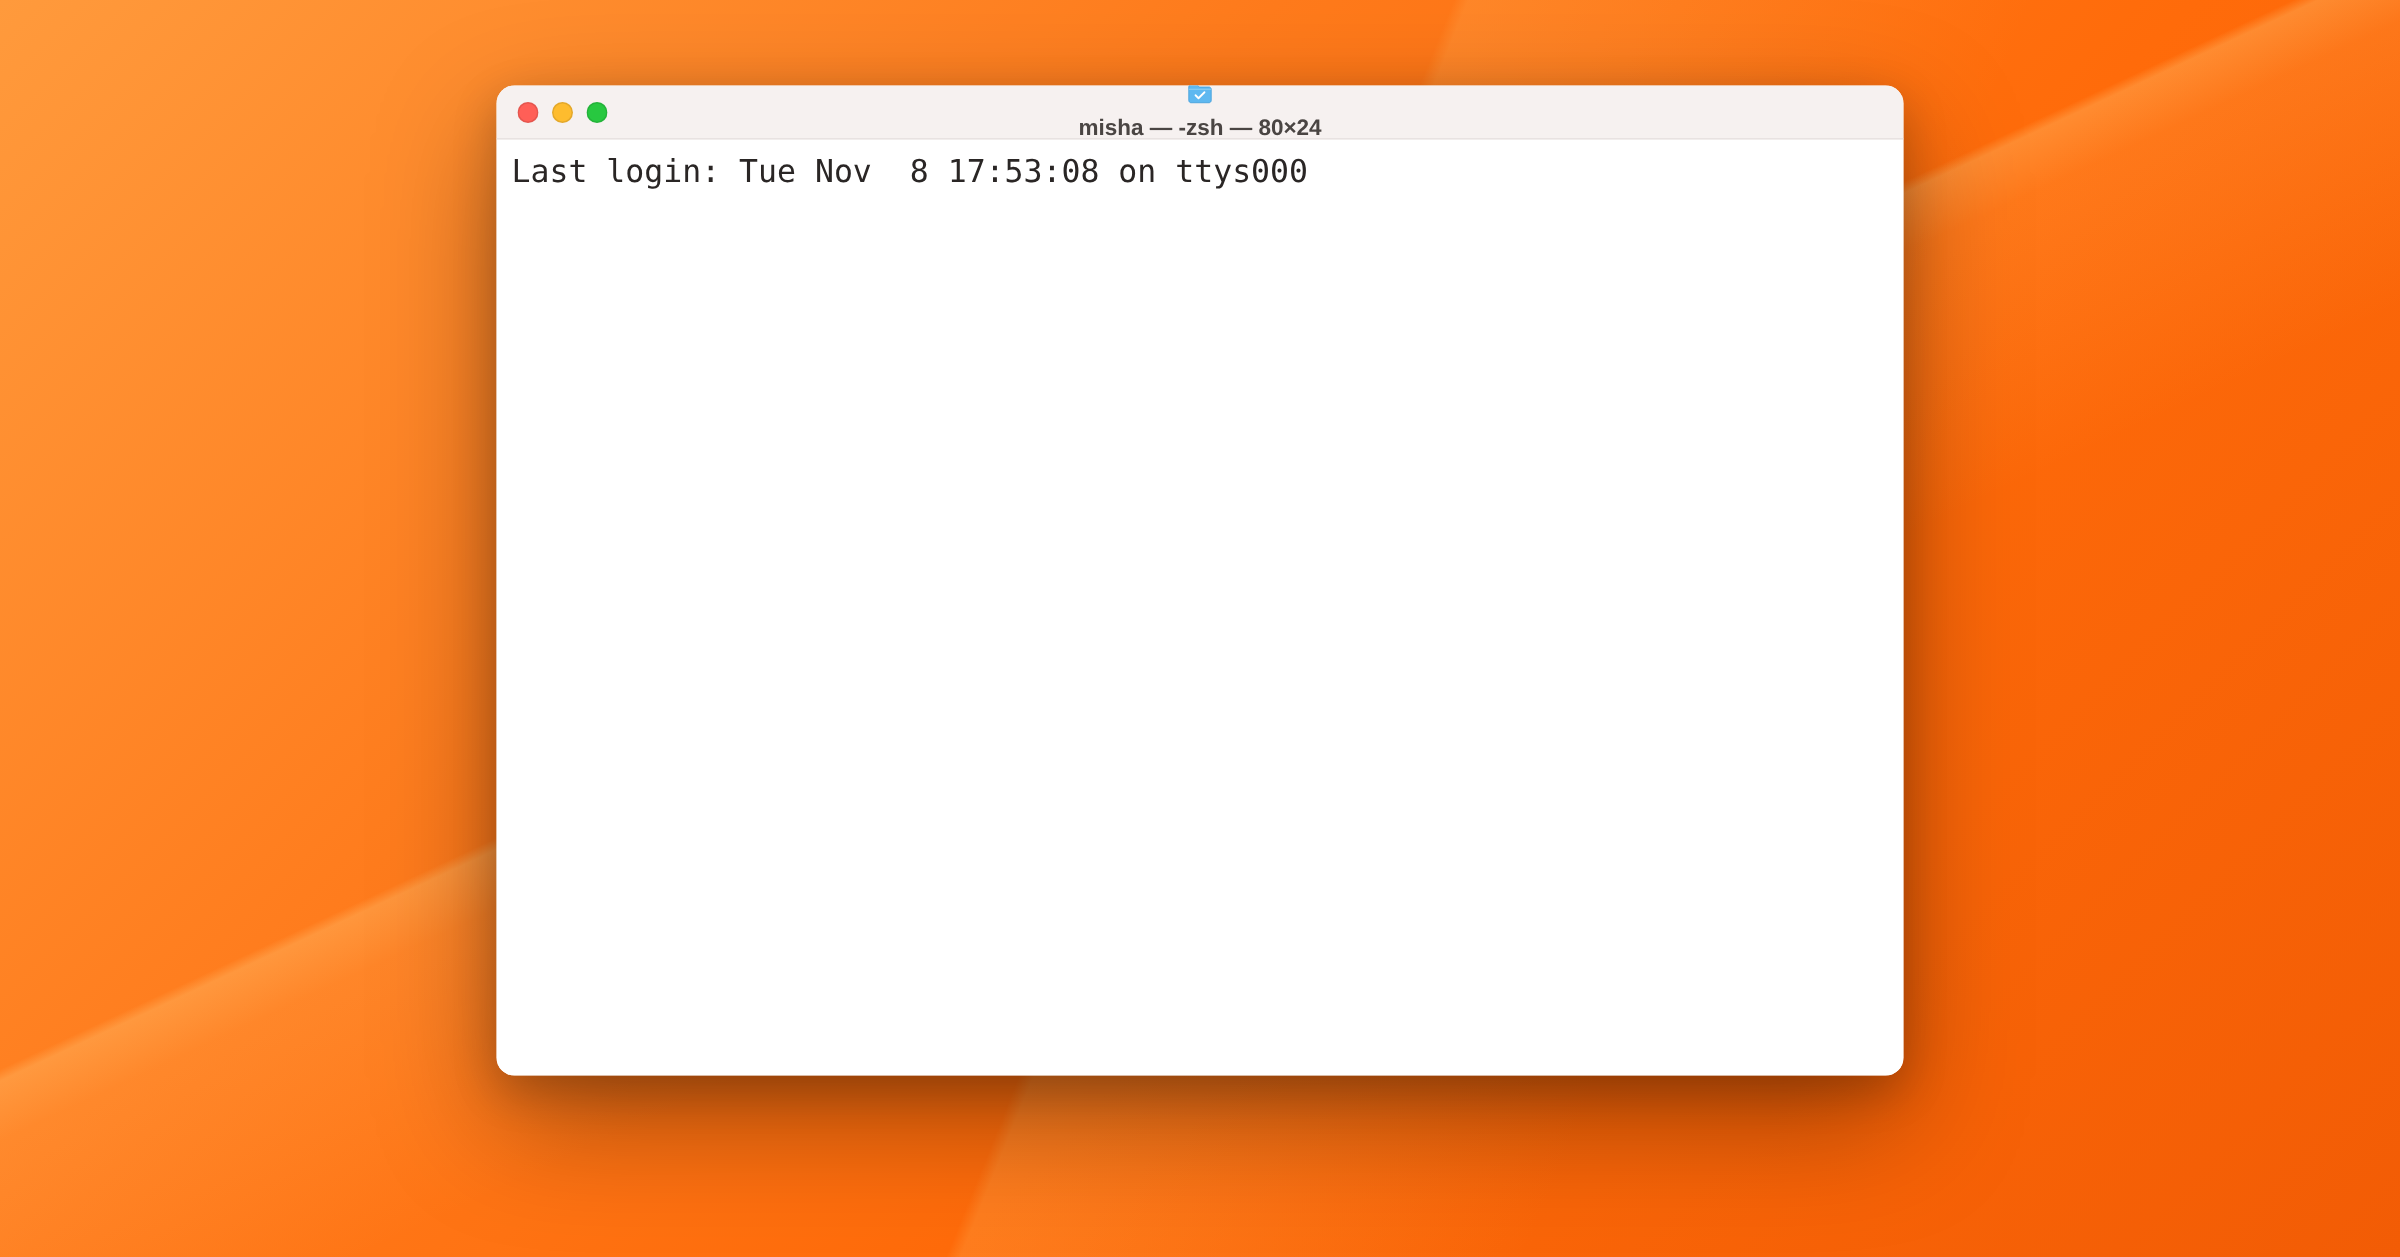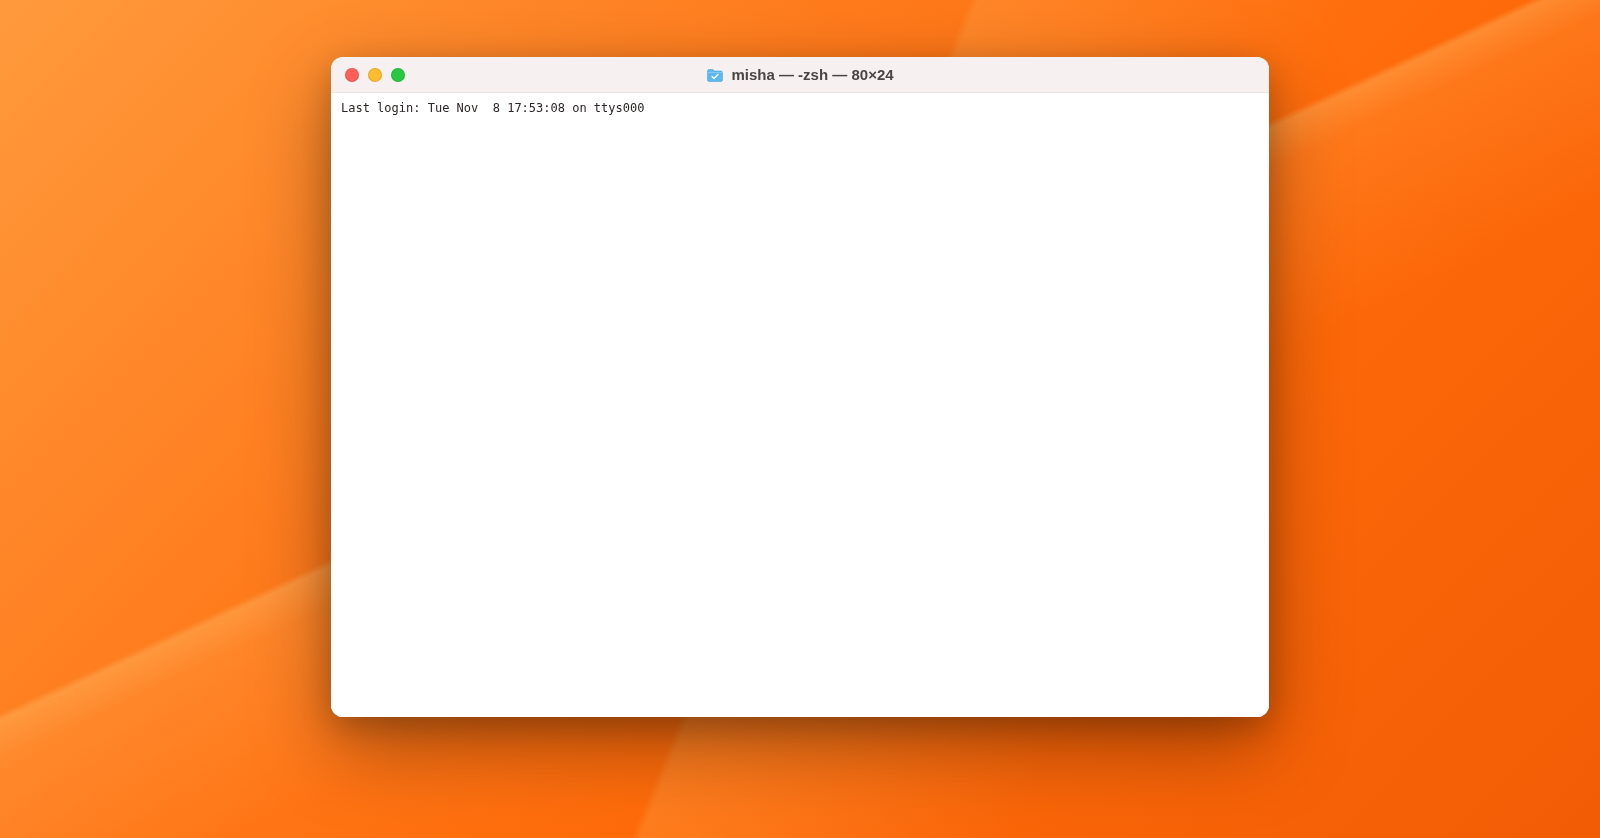--- a/index.html
+++ b/index.html
@@ -84,38 +84,39 @@
     
     .window-title {
       position: absolute;
       left: 0;
       right: 0;
       text-align: center;
       font-size: 15px;
       font-weight: 700;
       color: #4a4543;
       display: flex;
-      align-items: flex-end;
+      align-items: center;
       justify-content: center;
       gap: 7px;
       pointer-events: none;
+      flex-direction: column;
     }
     
     .folder-icon {
       width: 18px;
       height: 15px;
       display: inline-block;
     }
     
     .terminal-body {
       flex: 1;
       background: #ffffff;
       padding: 6px 10px;
       font-family: "Menlo", "Monaco", "Consolas", monospace;
-      font-size: 12px;
+      font-size: 21px;
       line-height: 1.5;
       color: #2a2625;
       white-space: pre;
     }
     
     .terminal-line {
       display: block;
     }
     
     .highlighted-command {

